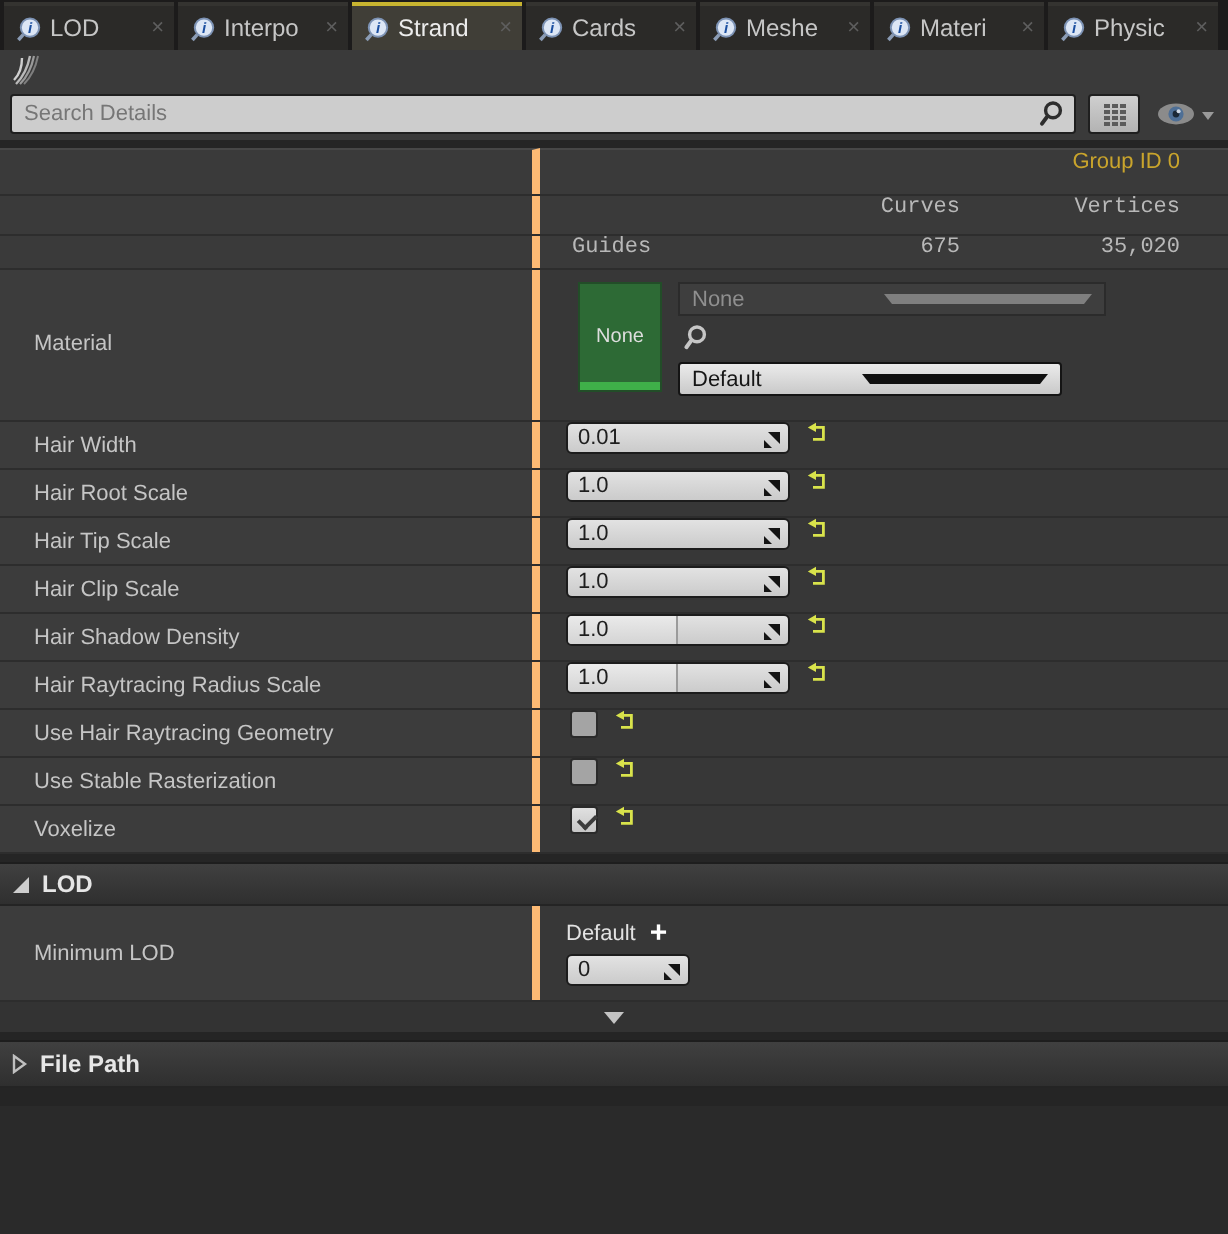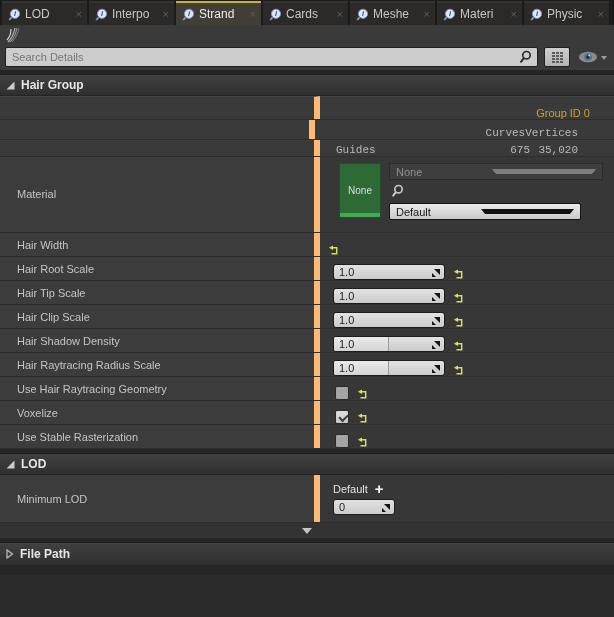--- a/index.html
+++ b/index.html
@@ -32,31 +32,31 @@
 
   
   .gap { height:4px; background:#252525; }
   .gap2 { height:3px; background:#252525; }
   .sechdr { height:22px; background:linear-gradient(#404040,#2f2f2f); border-top:1px solid #1e1e1e;
             border-bottom:1px solid #242424; display:flex; align-items:center; padding-left:6px; gap:6px; cursor:pointer; }
   .sechdr .sectitle { font-size:12px; font-weight:bold; color:#e6e6e6; }
 
   
   .row { display:flex; border-bottom:1px solid #2d2d2d; }
-  .cell-l { width:320px; background:#3c3c3c; border-right:6px solid #fdba74; display:flex; align-items:center;text-align:right; }
-  .cell-r { flex:1; background:#373737; display:flex; align-items:flex-end; }
+  .cell-l { width:270px; background:#3c3c3c; border-right:4px solid #fdba74; display:flex; align-items:center;text-align:right; }
+  .cell-r { flex:1; background:#373737; display:flex; align-items:flex-start; }
   .plabel { font-size:11px; color:#c5c5c5; padding-left:17px; white-space:nowrap; }
 
   
   .statrow .cell-l, .statrow .cell-r { background:#3a3a3a; }
   .statrow.first .cell-l, .statrow.first .cell-r { border-top:1px solid #474747; }
   .stat-flex { display:flex; width:100%; align-items:center;font-family:Liberation Mono, monospace; }
   .stat-label { width:100px; font-size:11px; color:#b8b8b8; padding-left:16px; }
   .stat-curves { width:110px; text-align:right; font-size:11px; color:#b8b8b8; }
-  .stat-verts { flex:1; text-align:right; font-size:11px; color:#b8b8b8; padding-right:36px; }
+  .stat-verts { flex:1; text-align:right; font-size:11px; color:#b8b8b8; padding-right:24px; }
   .groupid { flex:1; text-align:right; font-size:11px; color:#c9a42c; padding-right:24px; }
 
   
   .matrow { height:76px; }
   .matrow .cell-l, .matrow .cell-r { align-items:flex-start; }
   .matrow .plabel { margin-top:31px; }
   .thumb { width:42px; height:55px; margin:6px 0 0 19px; background:#2d6a35; border:1px solid #224d28;
            display:flex; align-items:center; justify-content:center; position:relative; flex:none; }
   .thumb-strip { position:absolute; left:0; right:0; bottom:0; height:4px; background:#3fb049; }
   .thumb-label { font-size:10px; color:#dedede; }
@@ -216,26 +216,20 @@
         <circle cx="10" cy="6" r="3.8" fill="#4e6f96"></circle>
         <circle cx="10" cy="6" r="1.7" fill="#1b2836"></circle>
         <circle cx="11.3" cy="4.6" r="1" fill="#cfd8e4"></circle>
       </svg>
       <span class="caret"></span>
     </div>
   </div>
 
   <div class="gap"></div>
 
-  <div class="sechdr">
-    <svg width="9" height="9" viewBox="0 0 9 9">
-        <polygon points="8.5,0.5 8.5,8.5 0.5,8.5" fill="#cdcdcd"></polygon>
-      </svg>
-    <span class="sectitle">Hair Group</span>
-  </div>
 
   <div class="row statrow first" style="height:24px">
     <div class="cell-l"></div>
     <div class="cell-r">
         <span class="groupid">Group ID 0</span>
       </div>
   </div>
   <div class="row statrow" style="height:20px">
     <div class="cell-l"></div>
     <div class="cell-r">
@@ -281,20 +275,27 @@
         </div>
       </div>
     </div>
   </div>
 
   <div class="row proprow">
     <div class="cell-l">
         <span class="plabel">Hair Width</span>
       </div>
     <div class="cell-r">
+      <div class="spinbox">
+        <span class="spin-val">0.01</span>
+        <svg class="diag" width="10" height="10" viewBox="0 0 10 10">
+            <polygon points="3,1 9,1 9,7" fill="#141414"></polygon>
+            <polygon points="1,5 5,9 1,9" fill="#141414"></polygon>
+          </svg>
+      </div>
       <svg class="reset" width="11" height="11" viewBox="0 0 11 11">
           <path d="M4.5 2.7 H8.7 V8.7 H3.5" fill="none" stroke="#d9e34b" stroke-width="1.4"></path>
           <path d="M5 0.4 L0.9 2.7 L5 5 Z" fill="#d9e34b"></path>
         </svg>
     </div>
   </div>
   <div class="row proprow">
     <div class="cell-l">
         <span class="plabel">Hair Root Scale</span>
       </div>
@@ -392,36 +393,36 @@
     <div class="cell-r">
       <div class="checkbox"></div>
       <svg class="reset" width="11" height="11" viewBox="0 0 11 11">
           <path d="M4.5 2.7 H8.7 V8.7 H3.5" fill="none" stroke="#d9e34b" stroke-width="1.4"></path>
           <path d="M5 0.4 L0.9 2.7 L5 5 Z" fill="#d9e34b"></path>
         </svg>
     </div>
   </div>
   <div class="row checkrow">
     <div class="cell-l">
+        <span class="plabel">Use Stable Rasterization</span>
+      </div>
+    <div class="cell-r">
+      <div class="checkbox"></div>
+      <svg class="reset" width="11" height="11" viewBox="0 0 11 11">
+          <path d="M4.5 2.7 H8.7 V8.7 H3.5" fill="none" stroke="#d9e34b" stroke-width="1.4"></path>
+          <path d="M5 0.4 L0.9 2.7 L5 5 Z" fill="#d9e34b"></path>
+        </svg>
+    </div>
+  </div>
+  <div class="row checkrow">
+    <div class="cell-l">
         <span class="plabel">Voxelize</span>
       </div>
     <div class="cell-r">
       <div class="checkbox checked"></div>
-      <svg class="reset" width="11" height="11" viewBox="0 0 11 11">
-          <path d="M4.5 2.7 H8.7 V8.7 H3.5" fill="none" stroke="#d9e34b" stroke-width="1.4"></path>
-          <path d="M5 0.4 L0.9 2.7 L5 5 Z" fill="#d9e34b"></path>
-        </svg>
-    </div>
-  </div>
-  <div class="row checkrow">
-    <div class="cell-l">
-        <span class="plabel">Use Stable Rasterization</span>
-      </div>
-    <div class="cell-r">
-      <div class="checkbox"></div>
       <svg class="reset" width="11" height="11" viewBox="0 0 11 11">
           <path d="M4.5 2.7 H8.7 V8.7 H3.5" fill="none" stroke="#d9e34b" stroke-width="1.4"></path>
           <path d="M5 0.4 L0.9 2.7 L5 5 Z" fill="#d9e34b"></path>
         </svg>
     </div>
   </div>
 
   <div class="gap"></div>
 
   <div class="sechdr">

